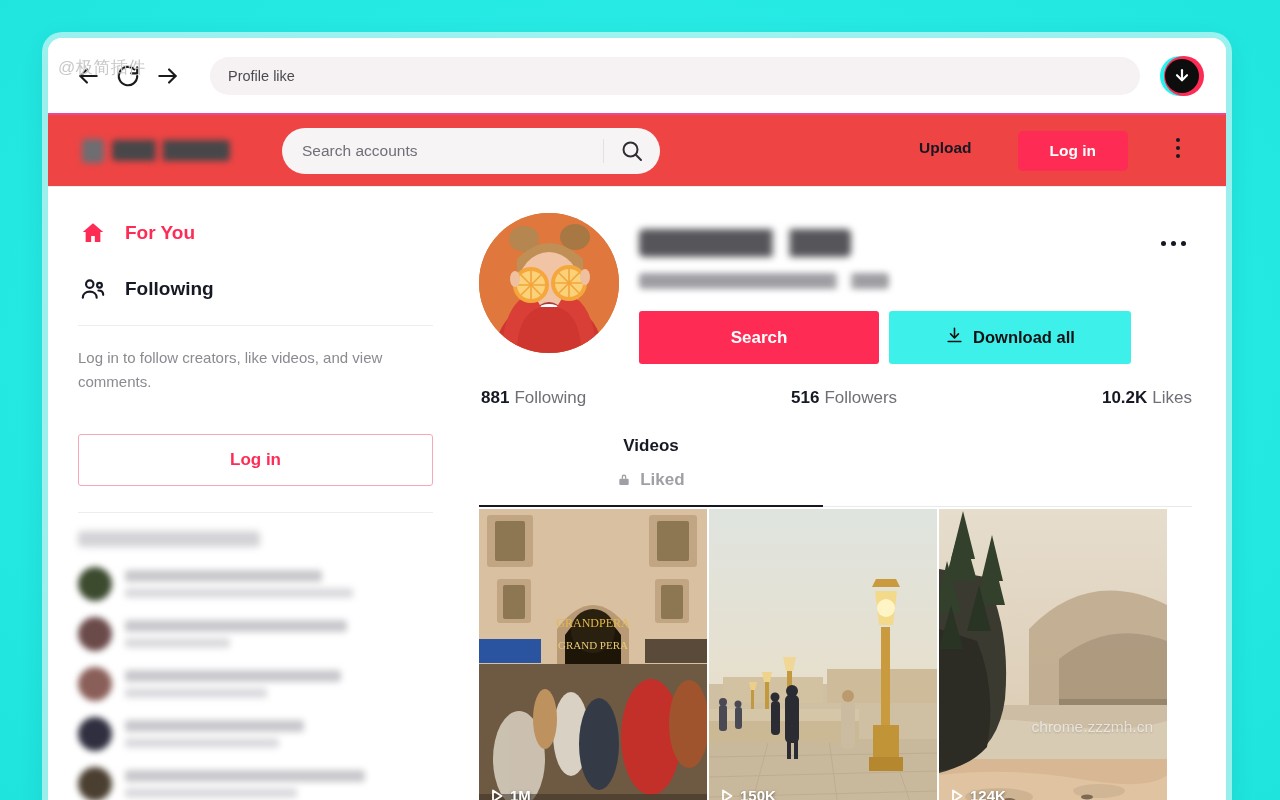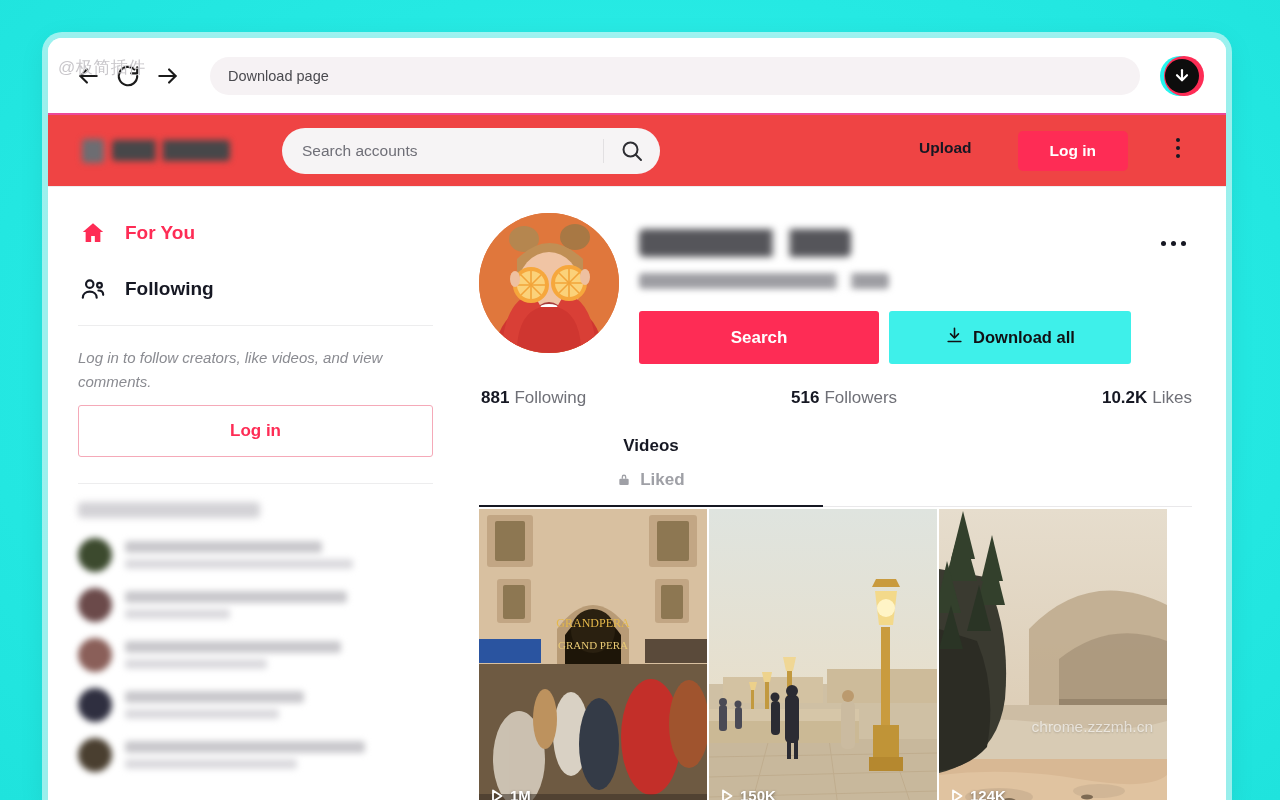--- a/index.html
+++ b/index.html
@@ -160,21 +160,21 @@
     display: flex; align-items: center; gap: 17px;
     height: 40px; margin-bottom: 16px;
     font-size: 19px; font-weight: 700;
     color: #161823; cursor: pointer;
   }
   .side-link.active { color: #fe2c55; }
   .side-icon { width: 30px; display: flex; justify-content: center; }
   #side-divider { height: 1px; background: #ededee; margin: 14px 0 20px; }
   #login-prompt {
     font-size: 15px; line-height: 24px; color: #8a8b91;
-    margin-bottom: 11px; max-width: 350px; font-style: italic;
+    margin-bottom: 40px; max-width: 350px;
   }
   #login-btn-side {
     display: block; width: 100%;
     background: #fff; color: #fe2c55;
     border: 1px solid #f5a9b8; border-radius: 3px;
     padding: 15px 0; font-size: 17px; font-weight: 700;
     cursor: pointer; font-family: "Liberation Sans", sans-serif;
   }
   #side-divider2 { height: 1px; background: #ededee; margin: 26px 0 18px; }
   #sugg-title {
@@ -289,21 +289,21 @@
       </svg>
     </div>
     <div class="nav-btn">
       <svg width="26" height="26" viewBox="0 0 24 24" fill="none" stroke="#1b1b1b" stroke-width="2" stroke-linecap="round" stroke-linejoin="round">
         <line x1="4" y1="12" x2="19" y2="12"></line>
           <polyline points="13 6 19 12 13 18"></polyline>
       </svg>
     </div>
 
     <div id="address-bar">
-      <span>Download page</span>
+      <span>Profile like</span>
     </div>
 
     <div id="ext-icon">
       <span class="ring-c"></span>
       <span class="ring-p"></span>
       <span class="core">
         <svg width="20" height="20" viewBox="0 0 24 24" fill="none" stroke="#fff" stroke-width="2.6" stroke-linecap="round" stroke-linejoin="round">
           <line x1="12" y1="5" x2="12" y2="17"></line>
             <polyline points="6 11 12 17 18 11"></polyline>
         </svg>

